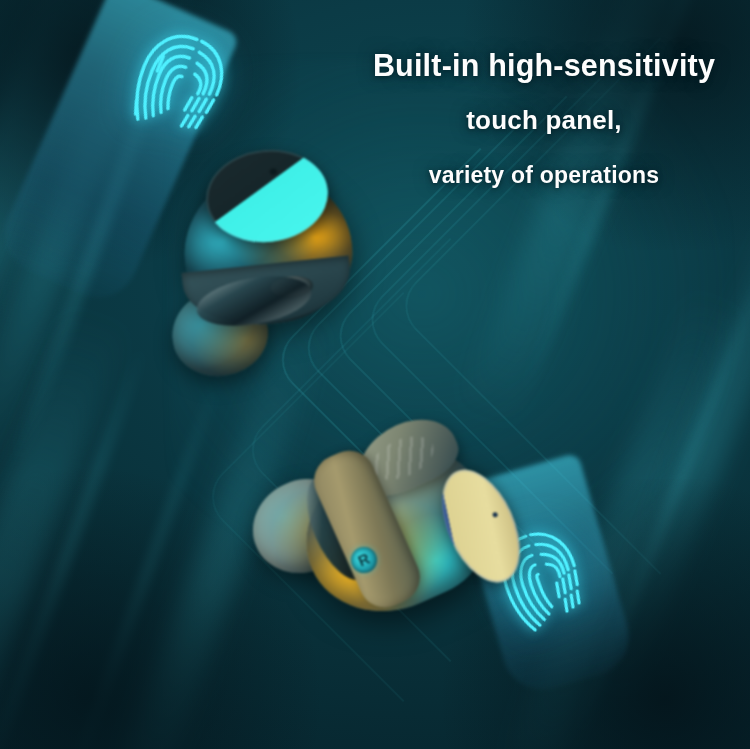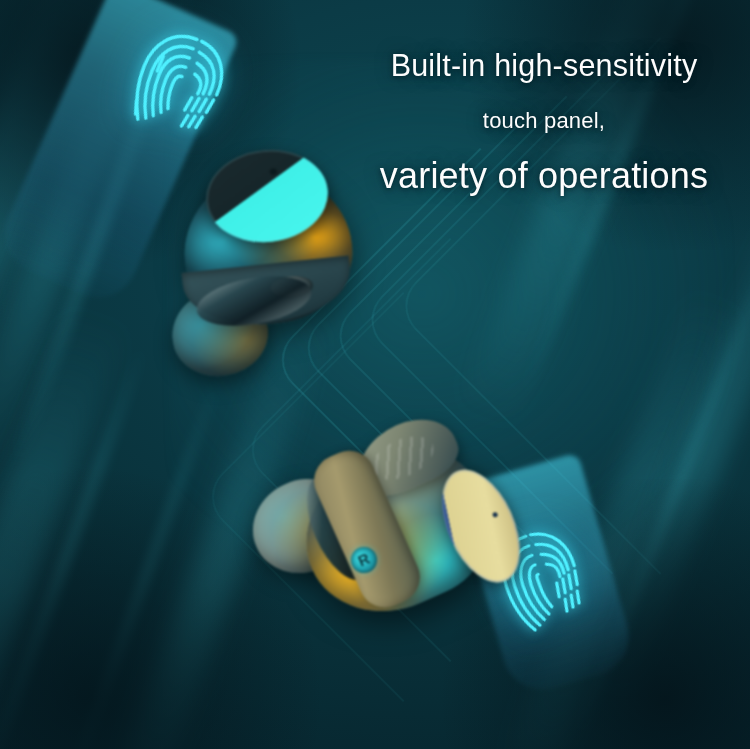--- a/index.html
+++ b/index.html
@@ -69,30 +69,30 @@
   .headline{
     position:absolute;
     left:348px;top:38px;width:392px;
     text-align:center;
     z-index:40;
   }
   .headline .ln{
     display:block;
     color:#fdfdfd;
     font-size:30.5px;
-    font-weight:400;
+    font-weight:700;
     line-height:55px;
     letter-spacing:.2px;
     white-space:nowrap;
     text-shadow:0 1px 5px rgba(0,24,30,.72), 0 0 16px rgba(0,30,38,.5);
   }
   .headline .ln.l1{font-size:30.5px;}
-  .headline .ln.l2{font-size:22px;}
+  .headline .ln.l2{font-size:26px;}
   .headline .ln.l3{font-size:30.5px;}
-  .headline .ln.l4{font-size:36px;}
+  .headline .ln.l4{font-size:23px;}
 
   
   .beam{position:absolute;}
   .beam-body{
     position:absolute;inset:0;
     border-radius:12px 12px 40px 40px;
     background:linear-gradient(to bottom,
        rgba(70,205,230,.58) 0%,
        rgba(60,180,215,.42) 38%,
        rgba(45,140,185,.24) 70%,

